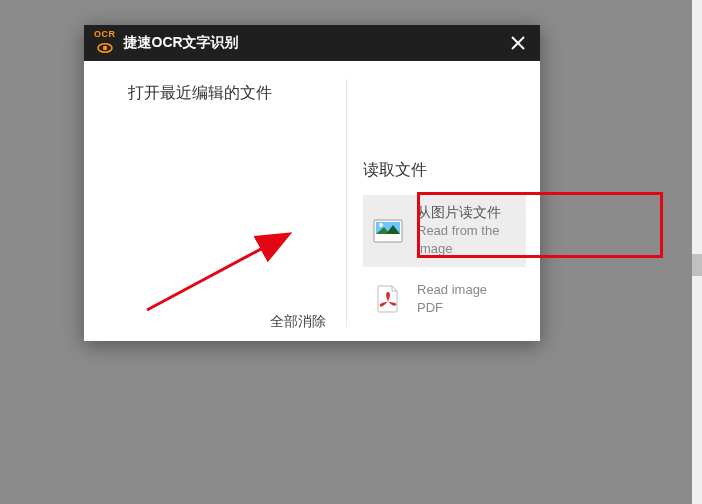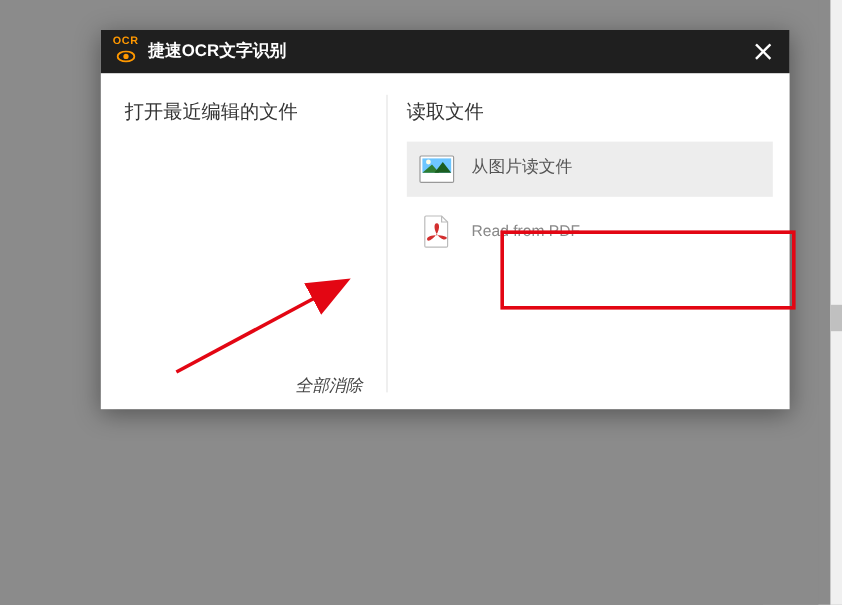--- a/index.html
+++ b/index.html
@@ -31,21 +31,21 @@
     left: 0;
     top: 0;
     width: 682px;
     height: 504px;
     background: #8b8b8b;
   }
   .dialog {
     position: absolute;
     left: 84px;
     top: 25px;
-    width: 574px;
+    width: 456px;
     background: #ffffff;
     box-shadow: 0 4px 20px rgba(0,0,0,0.4);
   }
   .titlebar {
     height: 36px;
     background: #1f1f1f;
     display: flex;
     align-items: center;
     padding: 0 10px;
     color: #fff;
@@ -64,55 +64,56 @@
     width: 24px;
     height: 24px;
     display: flex;
     align-items: center;
     justify-content: center;
     cursor: pointer;
   }
   .body-area {
     display: flex;
     height: 280px;
+    padding-left: 24px;
   }
   .left-col {
     width: 238px;
     padding: 22px 20px 10px 20px;
     position: relative;
     display: flex;
     flex-direction: column;
   }
   .divider {
     width: 1px;
     background: #e5e5e5;
     margin-top: 18px;
     margin-bottom: 14px;
   }
   .right-col {
     flex: 1;
     padding: 22px 14px 10px 16px;
     display: flex;
     flex-direction: column;
+    justify-content: flex-end;
   }
   .section-title {
     font-size: 16px;
     color: #333;
     margin-bottom: 14px;
   }
   .option {
     display: flex;
     align-items: center;
     padding: 8px 10px;
     margin-bottom: 6px;
     cursor: pointer;
   }
   .option.highlight {
     background: #ededed;
-    font-family: Liberation Mono, monospace;
   }
   .option-icon {
     width: 30px;
     height: 30px;
     margin-right: 14px;
     flex-shrink: 0;
     display: flex;
     align-items: center;
     justify-content: center;
   }
@@ -134,21 +135,21 @@
   }
   .footer-row {
     margin-top: auto;
     display: flex;
     justify-content: flex-end;
     align-items: center;
     font-size: 14px;
     color: #444;
     padding-top: 8px;
   }
-  .footer-link { cursor: pointer; display: flex; align-items: center; gap: 6px; font-style: italic; }
+  .footer-link { cursor: pointer; display: flex; align-items: center; gap: 6px; }
   .arrow-svg {
     position: absolute;
     left: 137px;
     top: 205px;
     pointer-events: none;
   }
 </style>
 </head>
 <body>
 
@@ -193,33 +194,34 @@
             <svg width="30" height="24" viewBox="0 0 30 24">
               <rect x="1" y="1" width="28" height="22" rx="1" fill="#fff" stroke="#999"></rect>
               <rect x="3" y="3" width="24" height="12" fill="#6ec6ff"></rect>
               <polygon points="3,15 11,8 17,15" fill="#2e7d32"></polygon>
               <polygon points="13,15 20,6 27,15" fill="#1b5e20"></polygon>
               <circle cx="8" cy="6" r="2" fill="#fffde7"></circle>
             </svg>
           </div>
           <div class="option-text">
             <span class="option-cn">从图片读文件</span>
+            <span class="option-en">Read from the image</span>
           </div>
         </div>
 
         <div class="option">
           <div class="option-icon">
             <svg width="26" height="30" viewBox="0 0 26 30">
               <path d="M4 2 h13 l5 5 v20 a1 1 0 0 1 -1 1 h-17 a1 1 0 0 1 -1 -1 v-24 a1 1 0 0 1 1 -1 z" fill="#fff" stroke="#bbb"></path>
               <path d="M17 2 v5 h5" fill="none" stroke="#bbb"></path>
               <path d="M13 8 c-3 0 -2 6 0 9 c2 3 6 6 8 4 c2 -2 -4 -3 -8 -3 c-4 0 -9 1 -8 4 c1 2 5 -1 8 -5 c2 -3 3 -9 0 -9 z" fill="#d32f2f"></path>
             </svg>
           </div>
           <div class="option-text">
-            <span class="option-en">Read from PDF</span>
+            <span class="option-en">Read image PDF</span>
           </div>
         </div>
 
       </div>
     </div>
 
     <div class="red-box"></div>
   </div>
 
   <svg class="arrow-svg" width="200" height="120">

